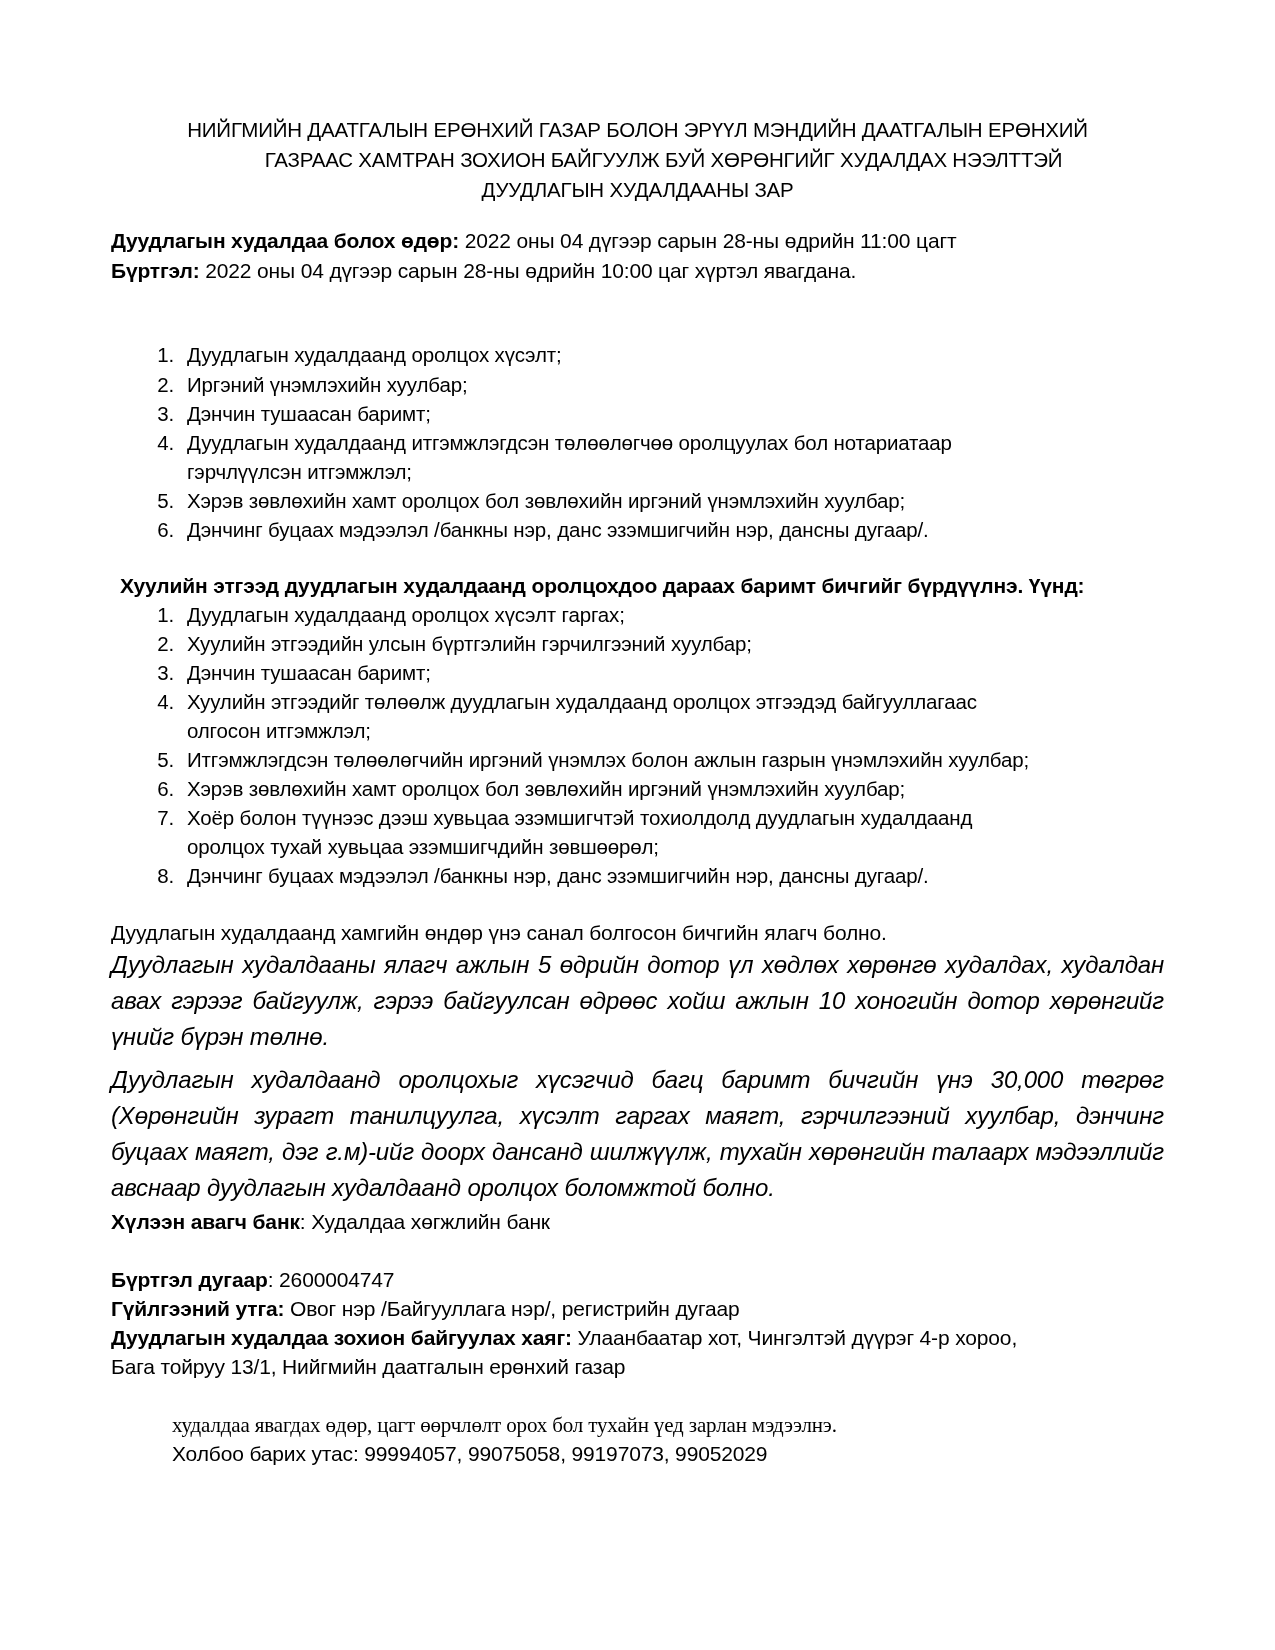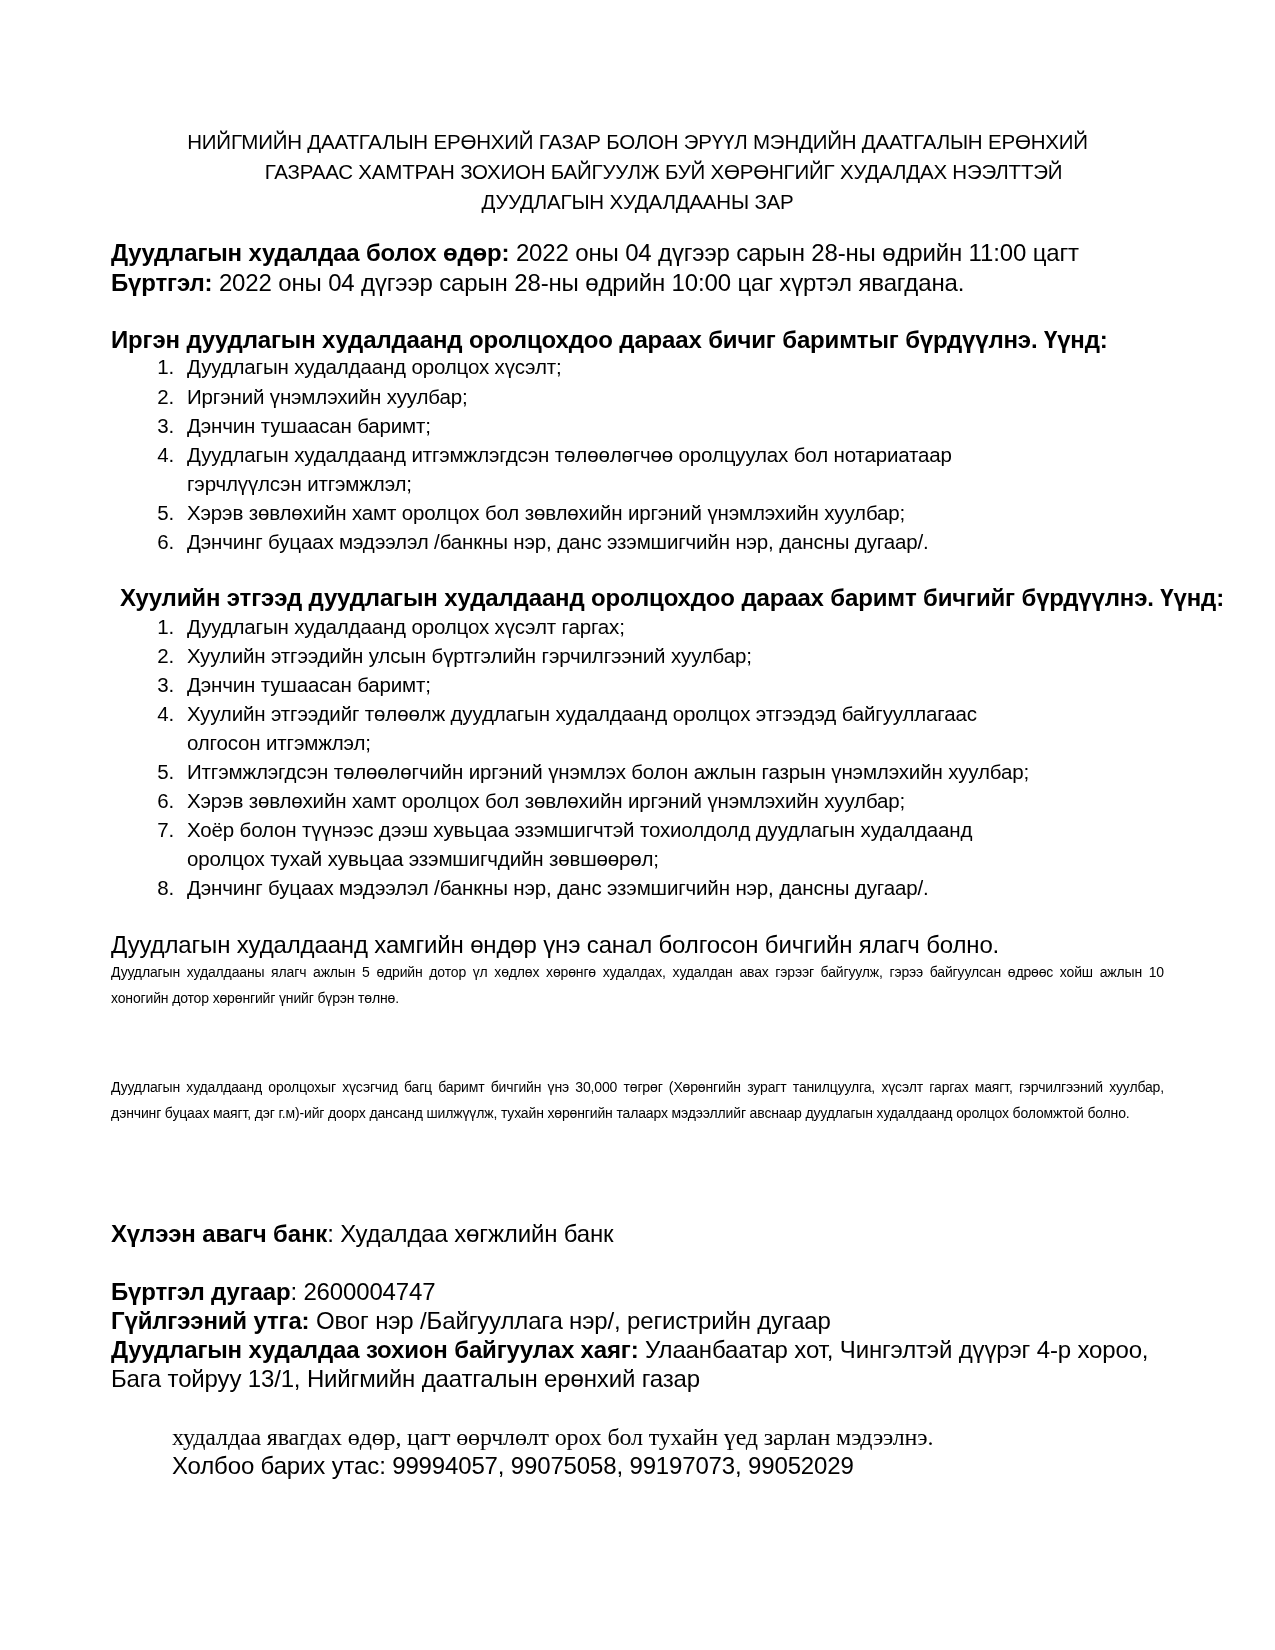--- a/index.html
+++ b/index.html
@@ -1,48 +1,47 @@
 <!DOCTYPE html>
 <html><head>
 <meta charset="utf-8">
 <style>
   html, body { margin: 0; padding: 0; background: #ffffff; }
   body { width: 1275px; height: 1650px; position: relative; overflow: hidden;
          font-family: "Liberation Sans", sans-serif; color: #000; }
-  .page { position: absolute; left: 0; top: 12px; width: 1275px; height: 1334px; }
+  .page { position: absolute; left: 0; top: 0; width: 1275px; height: 1334px; }
   .title { position: absolute; left: 100px; width: 1075px; top: 115px;
            text-align: center; font-size: 20.5px; line-height: 30px; letter-spacing: -0.2px; }
   .title div { white-space: nowrap; }
-  .line { position: absolute; left: 111px; white-space: nowrap; font-size: 24px; line-height: 30px; letter-spacing: -0.15px; }
+  .line { position: absolute; left: 111px; white-space: nowrap; font-size: 21px; line-height: 30px; letter-spacing: -0.15px; }
   .b { font-weight: bold; }
   .li { position: absolute; white-space: nowrap; font-size: 20.5px; line-height: 30px; letter-spacing: -0.15px; }
   .li .num { position: absolute; left: 0; width: 24px; text-align: right; }
   .li .txt { position: absolute; left: 37px; }
-  .just { position: absolute; left: 111px; width: 1053px; font-size: 14px; line-height: 26px;
-          text-align: justify; letter-spacing: -0.15px; }
+  .just { position: absolute; left: 111px; width: 1053px; font-size: 24px; line-height: 36px;
+          text-align: justify; letter-spacing: -0.15px; font-style: italic; }
 </style>
 </head>
 <body>
 
 <div class="page">
 
   <div class="title">
     <div>НИЙГМИЙН ДААТГАЛЫН ЕРӨНХИЙ ГАЗАР БОЛОН ЭРҮҮЛ МЭНДИЙН ДААТГАЛЫН ЕРӨНХИЙ</div>
     <div style="padding-left:52px;">ГАЗРААС ХАМТРАН ЗОХИОН БАЙГУУЛЖ БУЙ ХӨРӨНГИЙГ ХУДАЛДАХ НЭЭЛТТЭЙ</div>
     <div>ДУУДЛАГЫН ХУДАЛДААНЫ ЗАР</div>
   </div>
 
   <div class="line" style="top:226px;">
     <span class="b">Дуудлагын худалдаа болох өдөр:</span><span> 2022 оны 04 дүгээр сарын 28-ны өдрийн 11:00 цагт</span>
   </div>
   <div class="line" style="top:256px;">
     <span class="b">Бүртгэл:</span><span> 2022 оны 04 дүгээр сарын 28-ны өдрийн 10:00 цаг хүртэл явагдана.</span>
   </div>
 
-  <div class="line b" style="top:313px;">Иргэн дуудлагын худалдаанд оролцохдоо дараах бичиг баримтыг бүрдүүлнэ. Үүнд:</div>
 
   <div class="li" style="left:150px; top:340px;">
     <span class="num">1.</span>
     <span class="txt">Дуудлагын худалдаанд оролцох хүсэлт;</span>
   </div>
   <div class="li" style="left:150px; top:370px;">
     <span class="num">2.</span>
     <span class="txt">Иргэний үнэмлэхийн хуулбар;</span>
   </div>
   <div class="li" style="left:150px; top:399px;">

